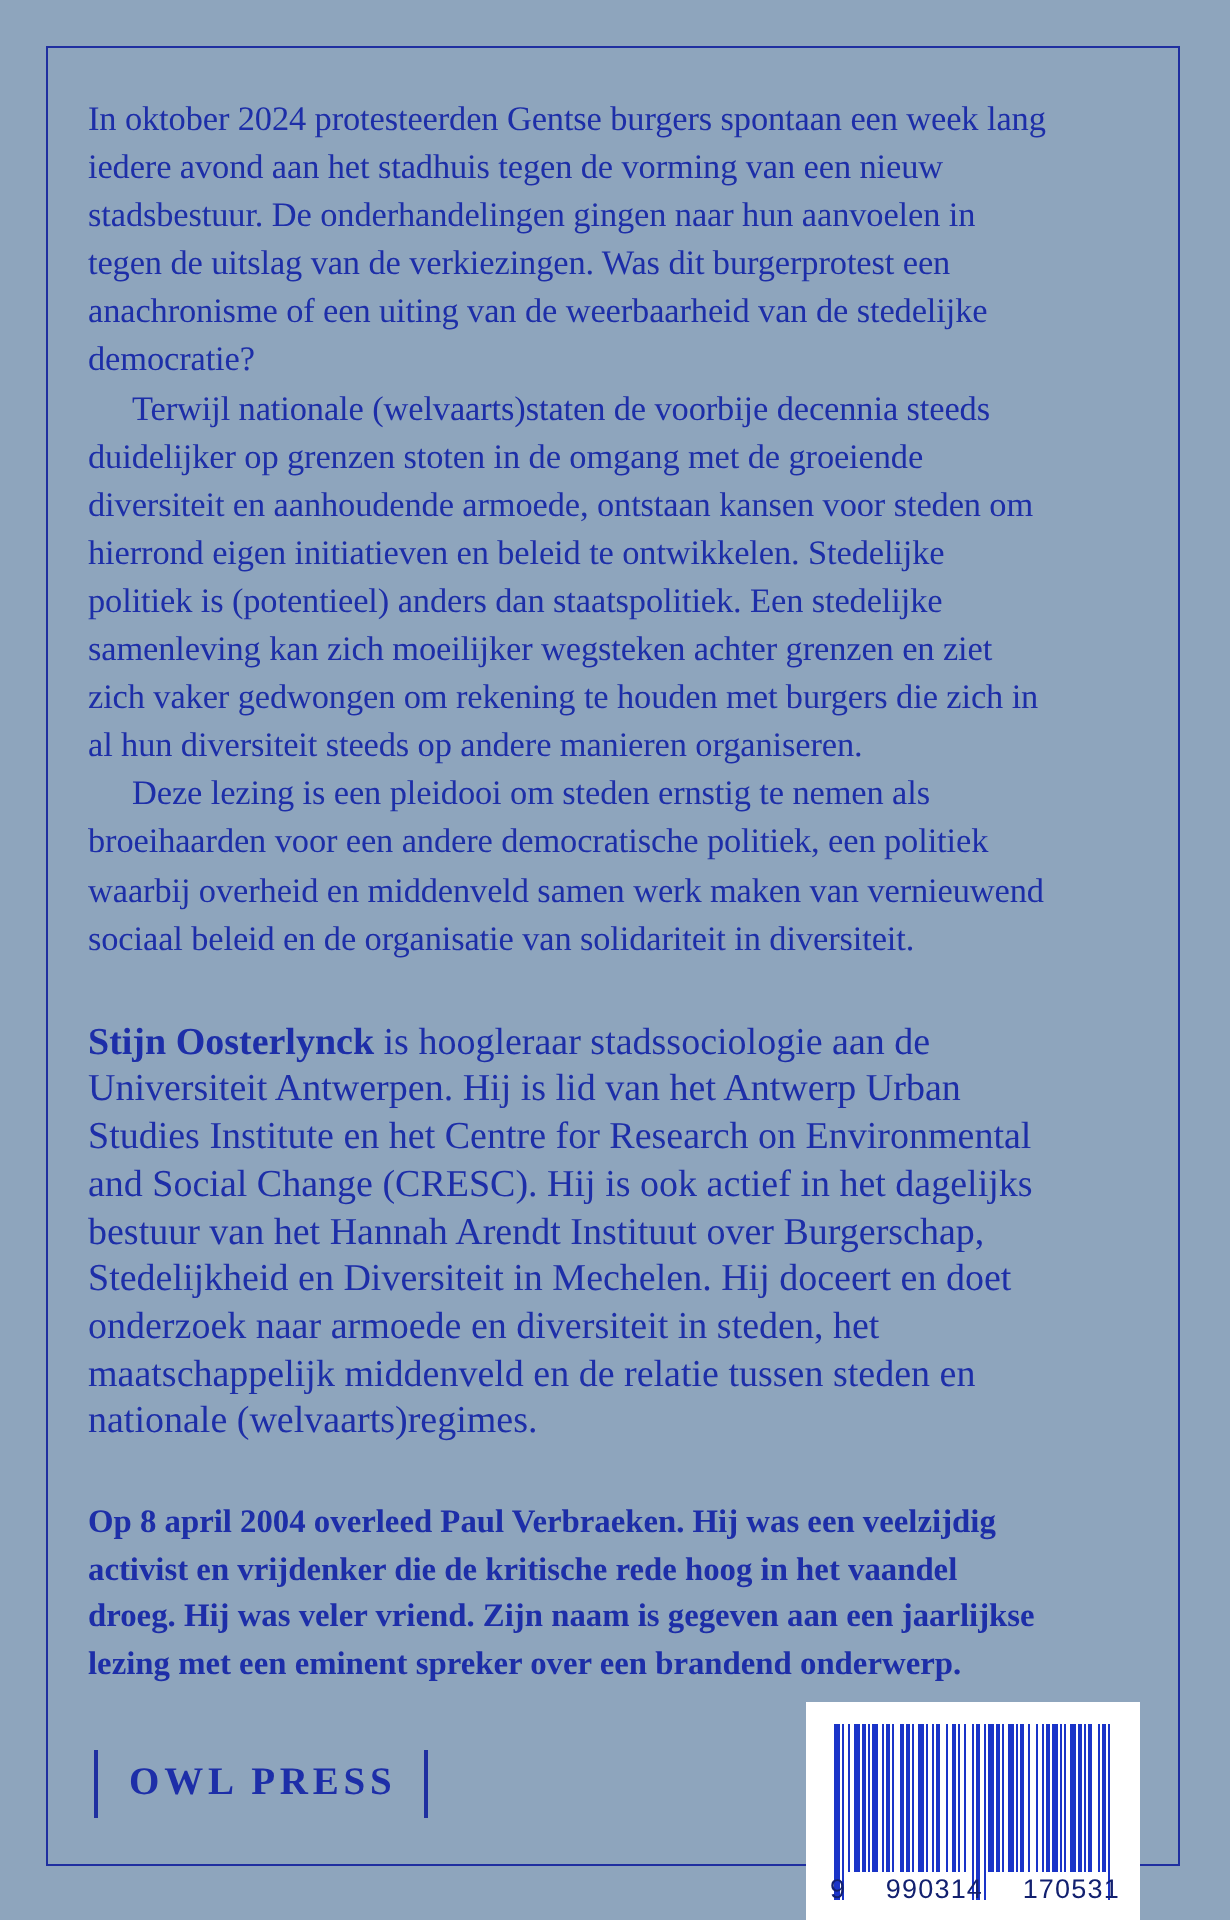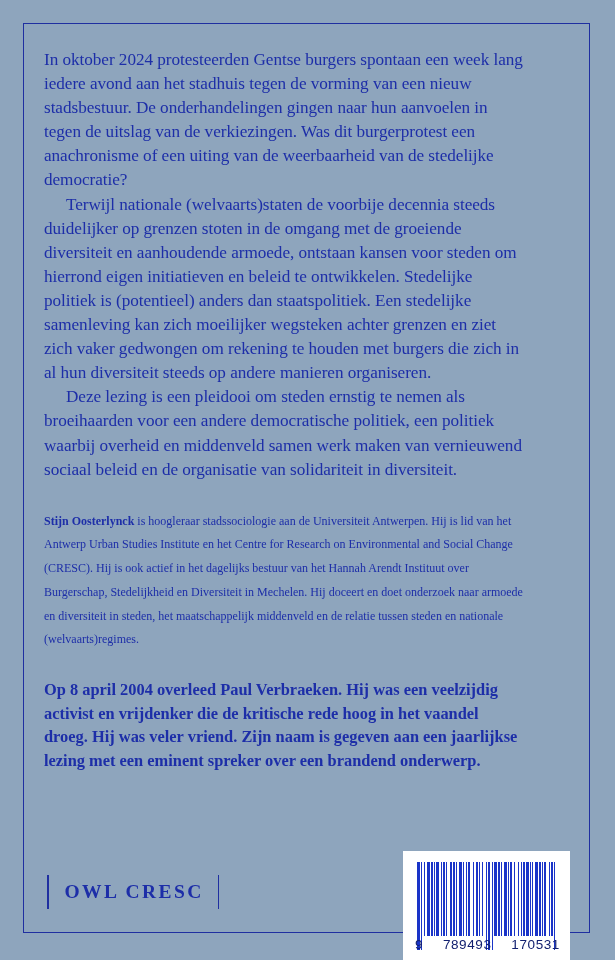--- a/index.html
+++ b/index.html
@@ -43,21 +43,21 @@
     text-align: left;
     letter-spacing: -0.05px;
   }
   p.blurb.indent {
     text-indent: 22px;
   }
   .bio {
     margin: 0;
     margin-top: 28px;
     color: #1d2ea8;
-    font-size: 12px;
+    font-size: 19px;
     line-height: 23.7px;
   }
   .bio b {
     font-weight: bold;
   }
   .memorial {
     margin: 0;
     margin-top: 26px;
     color: #1d2ea8;
     font-size: 16.4px;
@@ -139,21 +139,21 @@
     <p class="blurb indent">Terwijl nationale (welvaarts)staten de voorbije decennia steeds duidelijker op grenzen stoten in de omgang met de groeiende diversiteit en aanhoudende armoede, ontstaan kansen voor steden om hierrond eigen initiatieven en beleid te ontwikkelen. Stedelijke politiek is (potentieel) anders dan staatspolitiek. Een stedelijke samenleving kan zich moeilijker wegsteken achter grenzen en ziet zich vaker gedwongen om rekening te houden met burgers die zich in al hun diversiteit steeds op andere manieren organiseren.</p>
     <p class="blurb indent">Deze lezing is een pleidooi om steden ernstig te nemen als broeihaarden voor een andere democratische politiek, een politiek waarbij overheid en middenveld samen werk maken van vernieuwend sociaal beleid en de organisatie van solidariteit in diversiteit.</p>
 
     <p class="bio"><b>Stijn Oosterlynck</b><span> is hoogleraar stadssociologie aan de Universiteit Antwerpen. Hij is lid van het Antwerp Urban Studies Institute en het Centre for Research on Environmental and Social Change (CRESC). Hij is ook actief in het dagelijks bestuur van het Hannah Arendt Instituut over Burgerschap, Stedelijkheid en Diversiteit in Mechelen. Hij doceert en doet onderzoek naar armoede en diversiteit in steden, het maatschappelijk middenveld en de relatie tussen steden en nationale (welvaarts)regimes.</span></p>
 
     <p class="memorial">Op 8 april 2004 overleed Paul Verbraeken. Hij was een veelzijdig activist en vrijdenker die de kritische rede hoog in het vaandel droeg. Hij was veler vriend. Zijn naam is gegeven aan een jaarlijkse lezing met een eminent spreker over een brandend onderwerp.</p>
   </div>
 
   <div class="publisher">
     <div class="pub-bar"></div>
-    <div class="pub-name">OWL CRESC</div>
+    <div class="pub-name">OWL PRESS</div>
     <div class="pub-bar"></div>
   </div>
 
   <div class="barcode-block">
     <div class="barcode-bars" id="barcode-bars">
         <span class="tall" style="width: 3px; background: rgb(26, 52, 200);"></span>
         <span style="width: 1px; background: transparent;"></span>
         <span class="tall" style="width: 1px; background: rgb(26, 52, 200);"></span>
         <span style="width: 2px; background: transparent;"></span>
         <span style="width: 1px; background: rgb(26, 52, 200);"></span>
@@ -236,18 +236,18 @@
         <span style="width: 3px; background: transparent;"></span>
         <span style="width: 1px; background: rgb(26, 52, 200);"></span>
         <span style="width: 1px; background: transparent;"></span>
         <span style="width: 2px; background: rgb(26, 52, 200);"></span>
         <span style="width: 1px; background: transparent;"></span>
         <span class="tall" style="width: 1px; background: rgb(26, 52, 200);"></span>
         <span style="width: 2px; background: transparent;"></span>
       </div>
     <div class="barcode-digits">
       <span class="grp">9</span>
-      <span class="grp">789493</span>
+      <span class="grp">990314</span>
       <span class="grp">170531</span>
     </div>
   </div>
 
 </div>
 
 </body></html>

